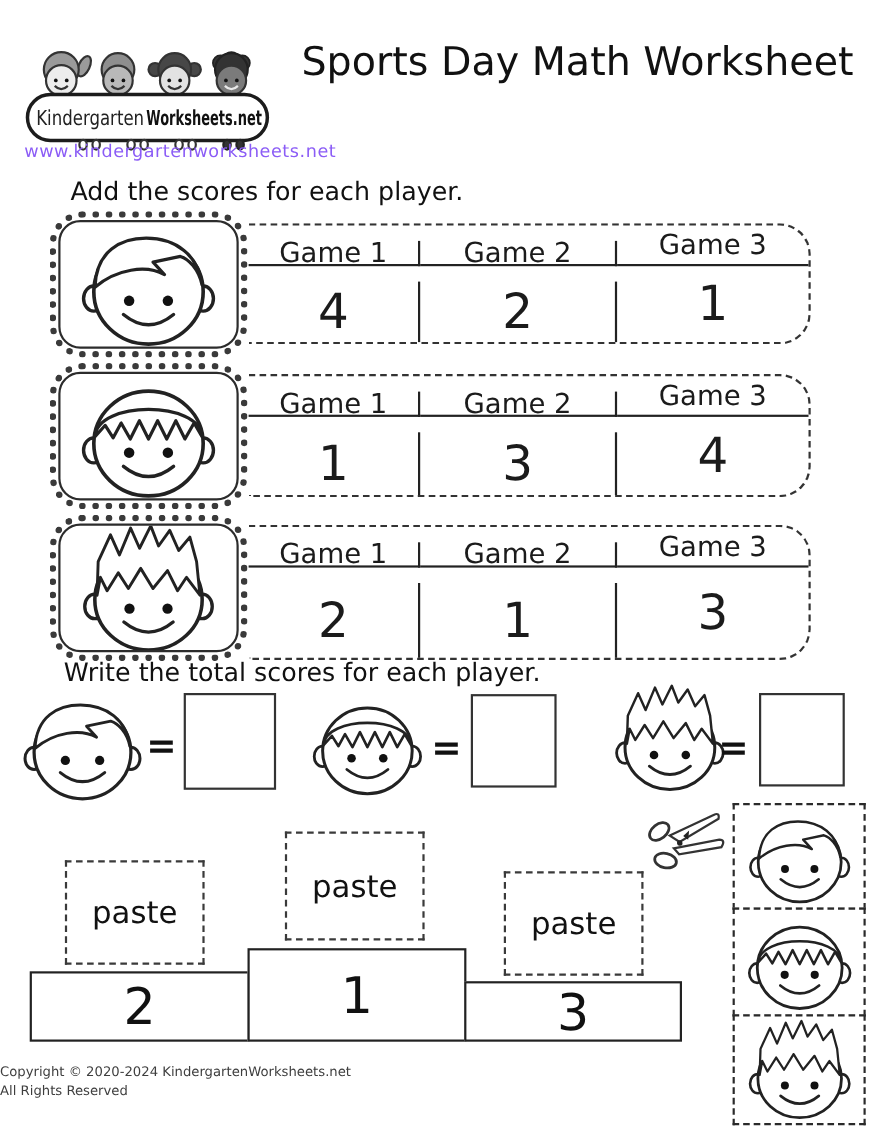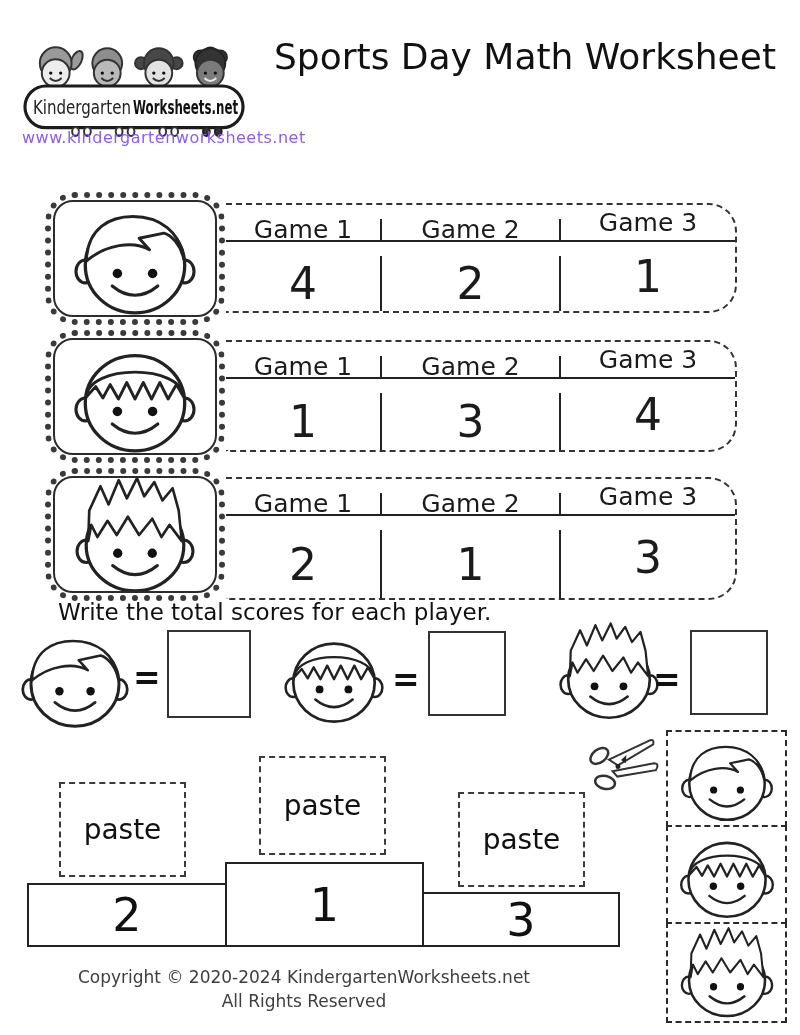--- a/index.html
+++ b/index.html
@@ -42,21 +42,21 @@
   .step{position:absolute;box-sizing:border-box;border:2.5px solid #222;background:#fff;
         display:flex;align-items:center;justify-content:center;font-size:46px;color:#111;}
   .paste-box{position:absolute;box-sizing:border-box;border:2px dashed #3a3a3a;background:#fff;
         display:flex;align-items:center;justify-content:center;font-size:28px;color:#111;}
 
   
   .cutout{position:absolute;left:666px;width:121px;box-sizing:border-box;border:2.5px dashed #2a2a2a;background:#fff;
           display:flex;align-items:center;justify-content:center;}
   .scissors{position:absolute;left:588px;top:737px;width:80px;height:58px;transform:rotate(-8deg);}
 
-  .footer{position:absolute;left:0;top:966px;width:608px;text-align:center;font-size:17px;color:#3e3e3e;line-height:1.4;}
+  .footer{position:absolute;left:0;top:966px;width:608px;font-size:12px;color:#3e3e3e;line-height:1.4;}
 </style>
 </head>
 <body>
 
 <div class="page">
 
   <svg width="0" height="0" style="position:absolute" aria-hidden="true">
     <defs>
       <symbol id="face-a" viewBox="0 0 120 112">
         <ellipse cx="12" cy="68" rx="9" ry="11" fill="#fff" stroke="#222" stroke-width="3"></ellipse>
@@ -134,20 +134,21 @@
       <ellipse cx="154" cy="102" rx="3.4" ry="4.4" fill="#fff" stroke="#333" stroke-width="2"></ellipse>
       <ellipse cx="186" cy="102" rx="3.4" ry="4.4" fill="#333" stroke="#222" stroke-width="2"></ellipse>
       <ellipse cx="198" cy="102" rx="3.4" ry="4.4" fill="#333" stroke="#222" stroke-width="2"></ellipse>
     </svg>
   </div>
   <div class="website">www.kindergartenworksheets.net</div>
 
   <div class="title">Sports Day Math Worksheet</div>
 
 
+  <div class="instruction instr-add">Add the scores for each player.</div>
 
   <div class="face-box f1">
     <div class="inner">
         <svg width="152" height="116">
           <use href="#face-a"></use>
         </svg>
       </div>
   </div>
   <div class="stable t1">
     <div class="th c1">Game 1</div>

